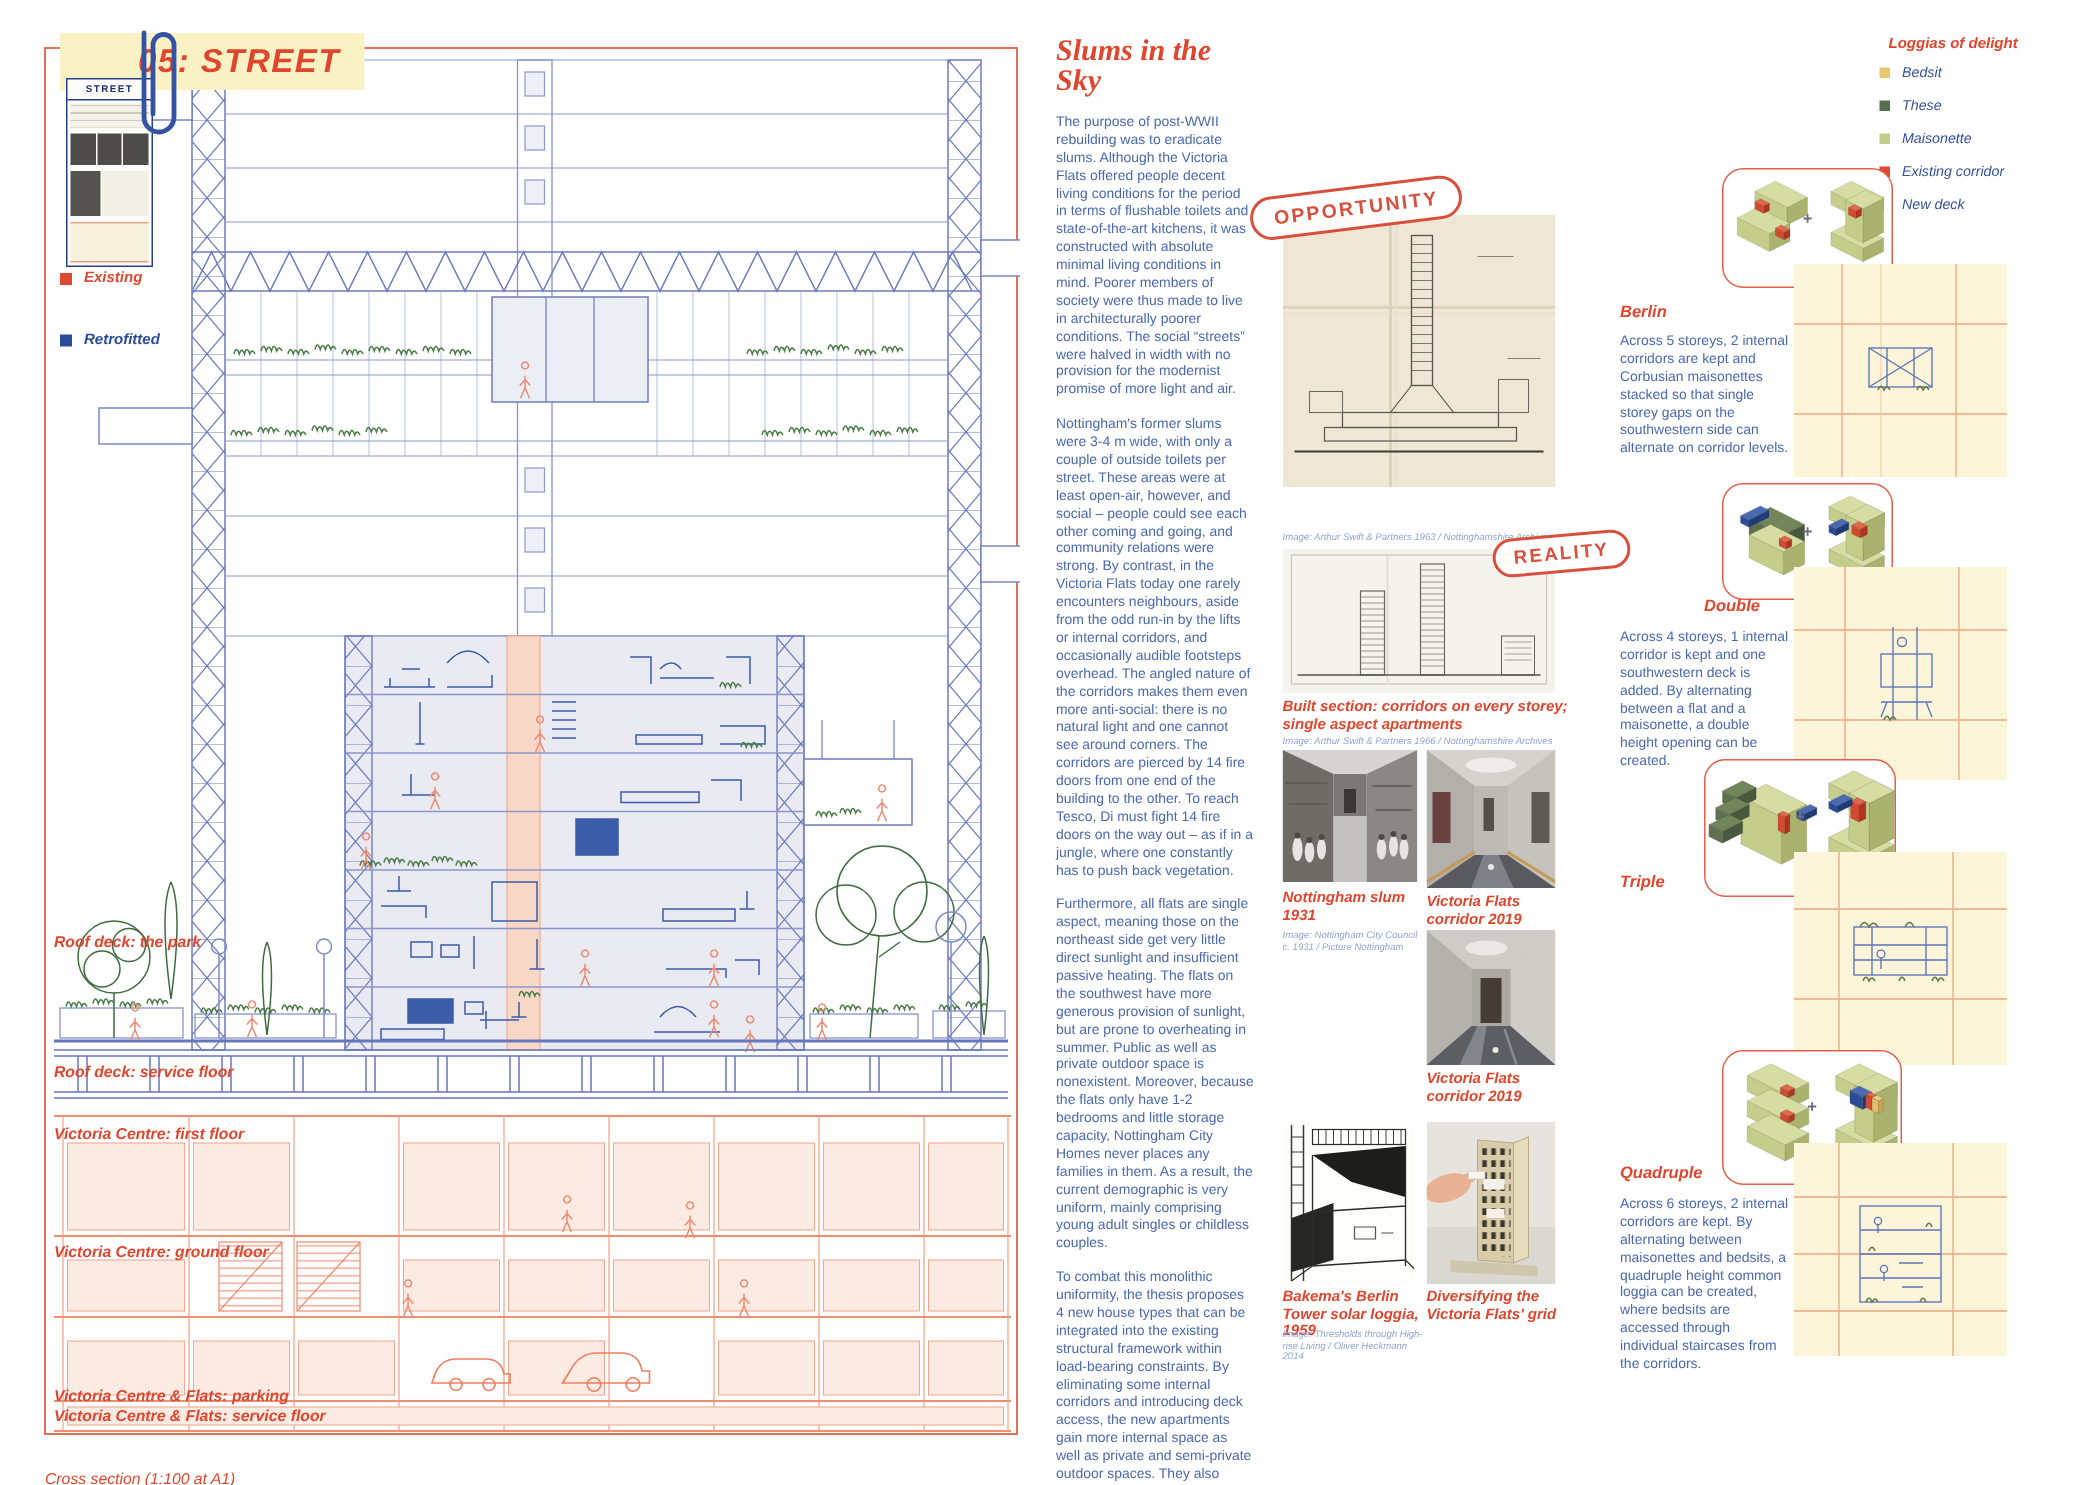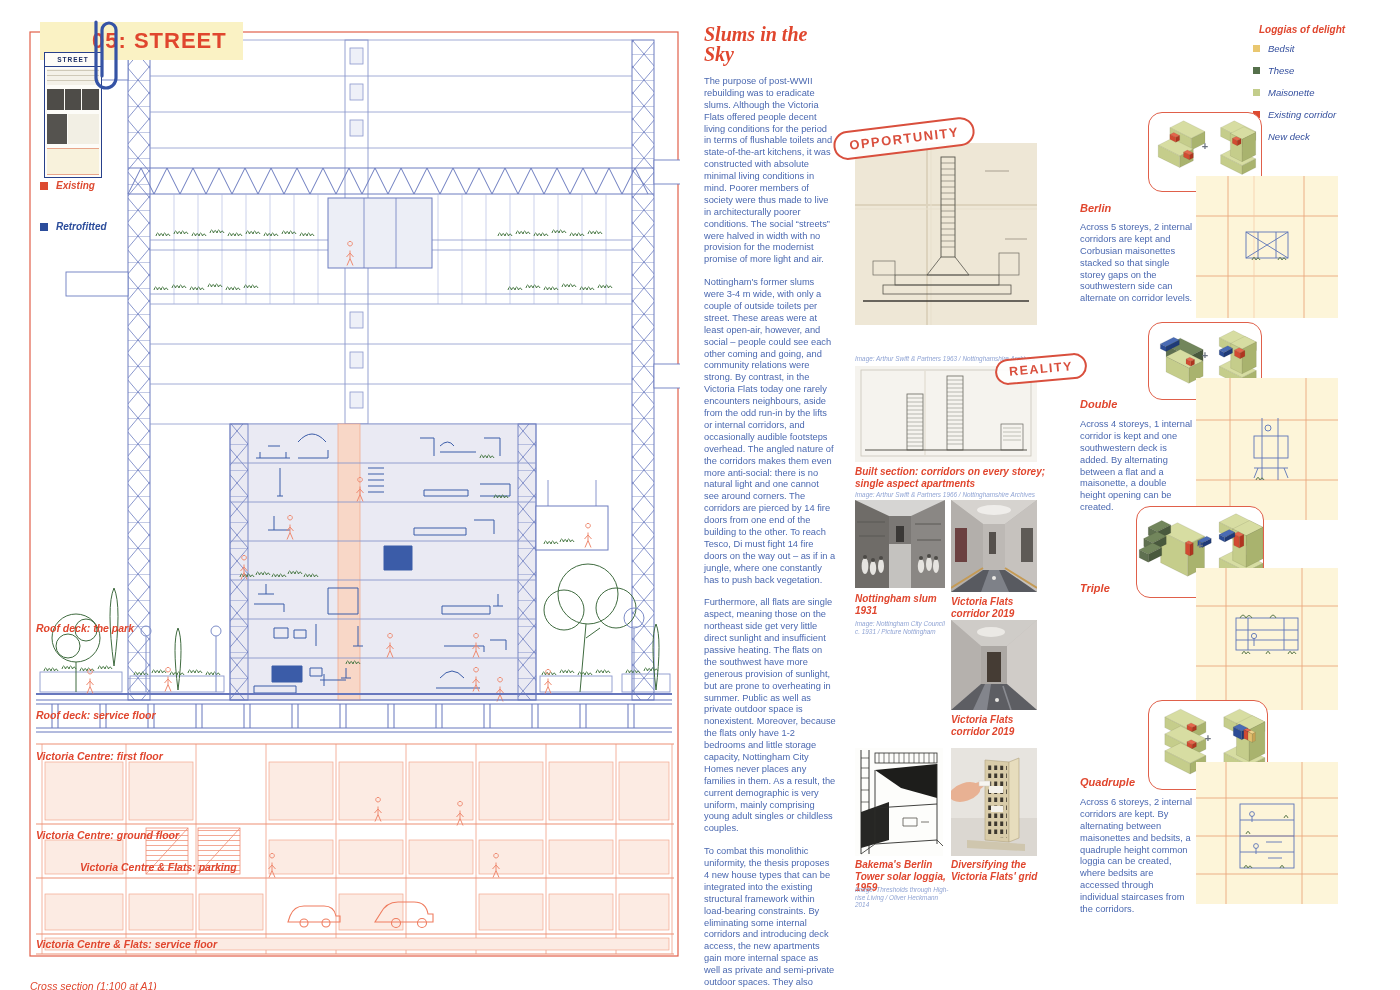--- a/index.html
+++ b/index.html
@@ -280,27 +280,27 @@
         <use href="#person" x="432" y="786"></use>
       <use href="#person" x="468" y="838"></use>
         <use href="#person" x="244" y="838"></use>
     </svg>
 
     
     <div class="abs dwg-label" style="left:8px;top:594px;">Roof deck: the park</div>
     <div class="abs dwg-label" style="left:8px;top:681px;">Roof deck: service floor</div>
     <div class="abs dwg-label" style="left:8px;top:722px;">Victoria Centre: first floor</div>
     <div class="abs dwg-label" style="left:8px;top:801px;">Victoria Centre: ground floor</div>
-    <div class="abs dwg-label" style="left:8px;top:833px;margin-left:44px;">Victoria Centre &amp; Flats: parking</div>
+    <div class="abs dwg-label" style="left:8px;top:897px;">Victoria Centre &amp; Flats: parking</div>
     <div class="abs dwg-label" style="left:8px;top:910px;">Victoria Centre &amp; Flats: service floor</div>
   </div>
 
   <div class="abs cross-cap" style="left:30px;top:980px;">Cross section (1:100 at A1)</div>
 
-  <div class="abs title-box" style="left:40px;top:22px;">
+  <div class="abs title-box" style="left:40px;top:22px;font-style:italic;">
     <span>05: STREET</span>
   </div>
   <div class="abs thumb-card" style="left:44px;top:52px;height:124px;">
     <div class="thumb-head">STREET</div>
     <div class="thumb-row" style="background:repeating-linear-gradient(0deg,#f4f1e8 0 4px,#cfc9b8 4px 5px);height:16px;"></div>
     <div class="thumb-row photos">
         <div></div>
         <div></div>
         <div></div>
       </div>
@@ -580,21 +580,21 @@
       <path d="M0 42 H142 M0 102 H142 M34 0 V142 M110 0 V142" stroke="#eaa87e" stroke-width="0.9"></path>
       <g stroke="#5b74b8" stroke-width="0.9" fill="none">
         <path d="M66 40 V102 M82 40 V102"></path>
           <rect x="58" y="58" width="34" height="22"></rect>
         <circle cx="72" cy="50" r="3"></circle>
           <path d="M58 90 h34 M62 90 l-4 10 M88 90 l4 10"></path>
       </g>
       <path d="M60 102 q2 -5 4 0 q2 -4 4 0" stroke="#5d7a4b" stroke-width="1" fill="none"></path>
     </svg>
   </div>
-  <div class="abs type-h" style="left:1080px;top:398px;">Double</div>
+  <div class="abs type-h" style="left:1136px;top:398px;">Double</div>
   <div class="abs type-b" style="left:1080px;top:419px;">Across 4 storeys, 1 internal corridor is kept and one southwestern deck is added. By alternating between a flat and a maisonette, a double height opening can be created.</div>
 
   <div class="abs diag" style="left:1136px;top:506px;width:126px;height:90px;">
     <svg width="126" height="90" viewBox="0 0 112 80">
         <polygon points="36,14 60,26 45,33.5 21,21.5" fill="#d7dda2" stroke="rgba(60,60,40,.25)" stroke-width=".4"></polygon>
         <polygon points="60,26 60,54 45,61.5 45,33.5" fill="#a9b36e" stroke="rgba(60,60,40,.25)" stroke-width=".4"></polygon>
         <polygon points="21,21.5 21,49.5 45,61.5 45,33.5" fill="#c5cd8b" stroke="rgba(60,60,40,.25)" stroke-width=".4"></polygon>
         <polygon points="22,12 30,16 18,22 10,18" fill="#72865c" stroke="rgba(60,60,40,.25)" stroke-width=".4"></polygon>
         <polygon points="30,16 30,23 18,29 18,22" fill="#49593d" stroke="rgba(60,60,40,.25)" stroke-width=".4"></polygon>
         <polygon points="10,18 10,25 18,29 18,22" fill="#5f7050" stroke="rgba(60,60,40,.25)" stroke-width=".4"></polygon>

